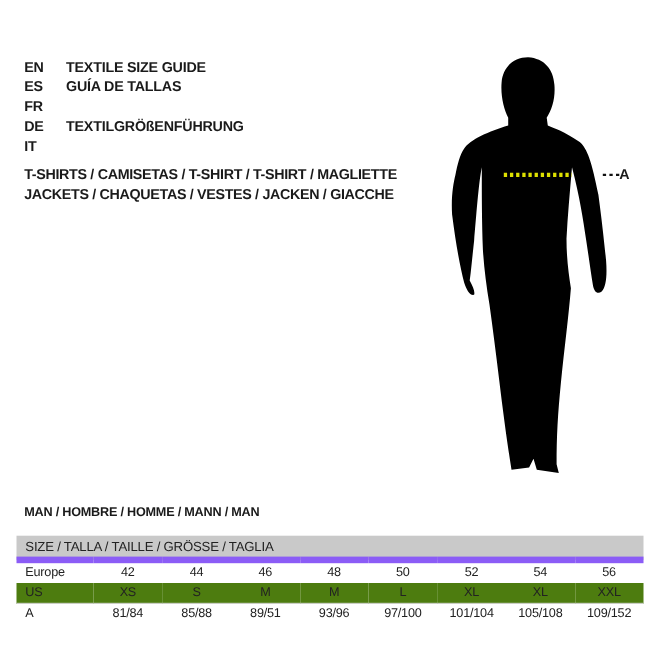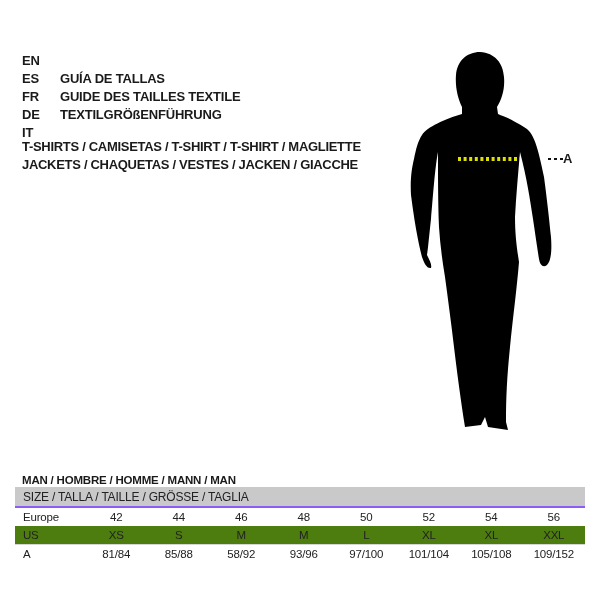--- a/index.html
+++ b/index.html
@@ -5,60 +5,60 @@
   html,body{margin:0;padding:0;background:#fff;}
   #canvas{
     position:relative;width:600px;height:600px;background:#ffffff;overflow:hidden;
     font-family:"Liberation Sans",sans-serif;color:#1a1a1a;margin-top:42px;
   }
   
   .lang-list{position:absolute;left:22px;top:10px;}
   .lang-row{display:flex;height:18px;line-height:18px;font-size:13px;font-weight:bold;letter-spacing:-0.2px;}
   .lang-row .code{width:38px;}
   
-  .categories{position:absolute;left:22px;top:96px;}
+  .categories{position:absolute;left:22px;top:108px;}
   .cat-line{height:18px;line-height:18px;font-size:13px;font-weight:bold;letter-spacing:-0.3px;white-space:nowrap;}
   
   .figure-wrap{position:absolute;left:405px;top:5px;width:170px;height:390px;}
   .measure-label{position:absolute;left:563px;top:109px;font-size:13px;font-weight:bold;}
   
-  .section-title{position:absolute;left:22px;top:432px;font-size:11.5px;font-weight:bold;letter-spacing:-0.2px;}
+  .section-title{position:absolute;left:22px;top:418px;font-size:11.5px;font-weight:bold;letter-spacing:-0.2px;}
   
   .size-table{
     position:absolute;left:15px;top:445px;width:570px;
     border-collapse:collapse;table-layout:fixed;font-size:11.5px;letter-spacing:-0.2px;
   }
   .size-table col.c-label{width:70px;}
   .size-table th{
     background:#c9c9c9;text-align:left;font-weight:normal;color:#222;
-    height:19px;padding:0 0 0 8px;font-size:12px;border-bottom:2px solid #8b5cf6;
+    height:19px;padding:0 0 0 8px;font-size:12px;border-bottom:6px solid #8b5cf6;
   }
   .size-table td{height:18px;padding:0;text-align:center;color:#222;}
   .size-table td.lbl{text-align:left;padding-left:8px;}
   .size-table tr.stripe td{background:#4d7c0f;}
   .size-table tr.row-a td{border-top:1px solid #d6d6d6;}
   
   .footnote{position:absolute;left:22px;top:549px;font-size:11.5px;font-weight:bold;letter-spacing:-0.2px;}
 </style>
 </head>
 <body>
 
 <div id="canvas">
 
   <div class="lang-list">
     <div class="lang-row">
       <span class="code">EN</span>
+      <span class="lbl">TEXTILE SIZE GUIDE</span>
     </div>
     <div class="lang-row">
       <span class="code">ES</span>
       <span class="lbl">GUÍA DE TALLAS</span>
     </div>
     <div class="lang-row">
       <span class="code">FR</span>
-      <span class="lbl">GUIDE DES TAILLES TEXTILE</span>
     </div>
     <div class="lang-row">
       <span class="code">DE</span>
       <span class="lbl">TEXTILGRÖßENFÜHRUNG</span>
     </div>
     <div class="lang-row">
       <span class="code">IT</span>
     </div>
   </div>
 
@@ -151,21 +151,21 @@
         <td>M</td>
         <td>L</td>
         <td>XL</td>
         <td>XL</td>
         <td>XXL</td>
       </tr>
       <tr class="row-a">
         <td class="lbl">A</td>
         <td>81/84</td>
         <td>85/88</td>
-        <td>58/92</td>
+        <td>89/51</td>
         <td>93/96</td>
         <td>97/100</td>
         <td>101/104</td>
         <td>105/108</td>
         <td>109/152</td>
       </tr>
     </tbody>
   </table>
 
 

